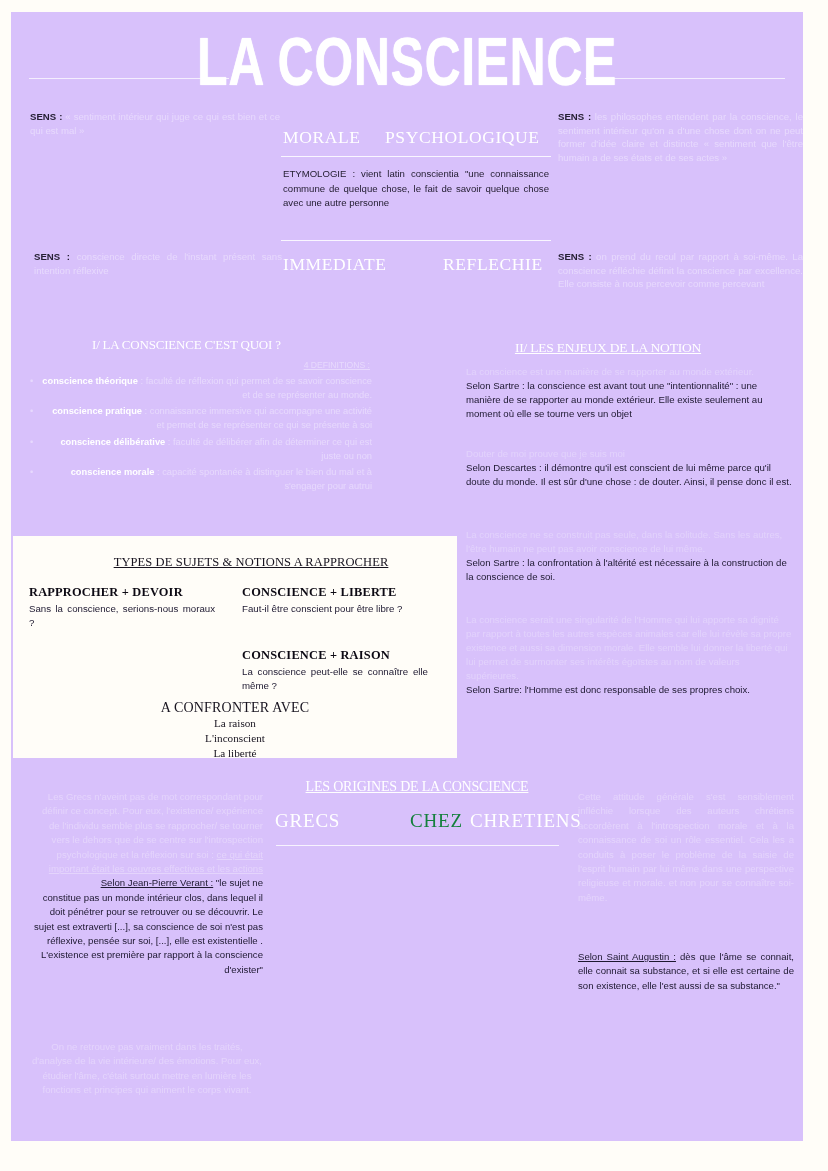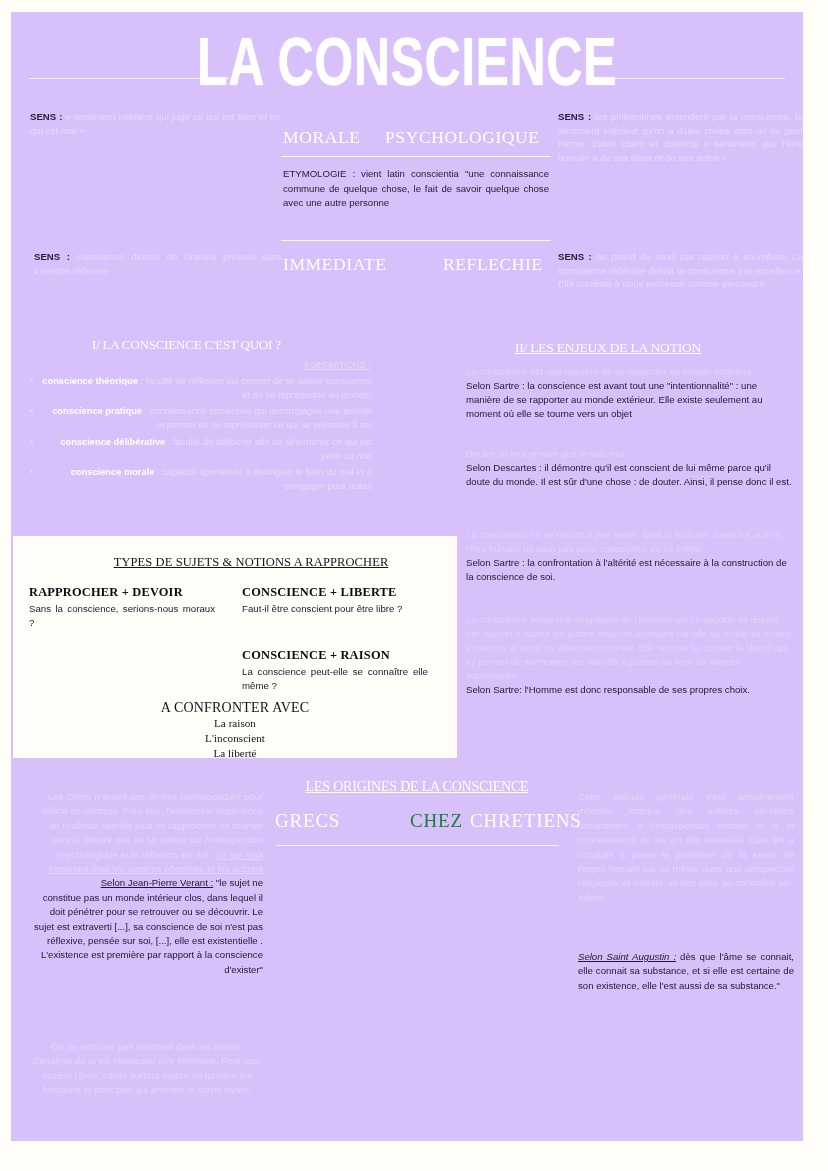--- a/index.html
+++ b/index.html
@@ -227,21 +227,21 @@
   #christ-col {
     position: absolute; left: 578px; top: 790px; width: 216px;
     font-size: 9.6px; line-height: 1.5; text-align: justify;
   }
   #christ-col .faded { color: #e4d4fc; }
   #christ-col2 {
     position: absolute; left: 578px; top: 950px; width: 216px;
     font-size: 9.6px; line-height: 1.5; text-align: justify;
     color: #1d1830;
   }
-  #christ-col2 .who { text-decoration: underline; font-style: italic; }
+  #christ-col2 .who { text-decoration: underline; }
 </style>
 </head>
 <body>
 
 <div id="page">
 
   <div class="panel" id="panel-top"></div>
   <div class="panel" id="panel-right-mid"></div>
   <div class="panel" id="panel-left-strip"></div>
   <div class="panel" id="panel-bottom"></div>

